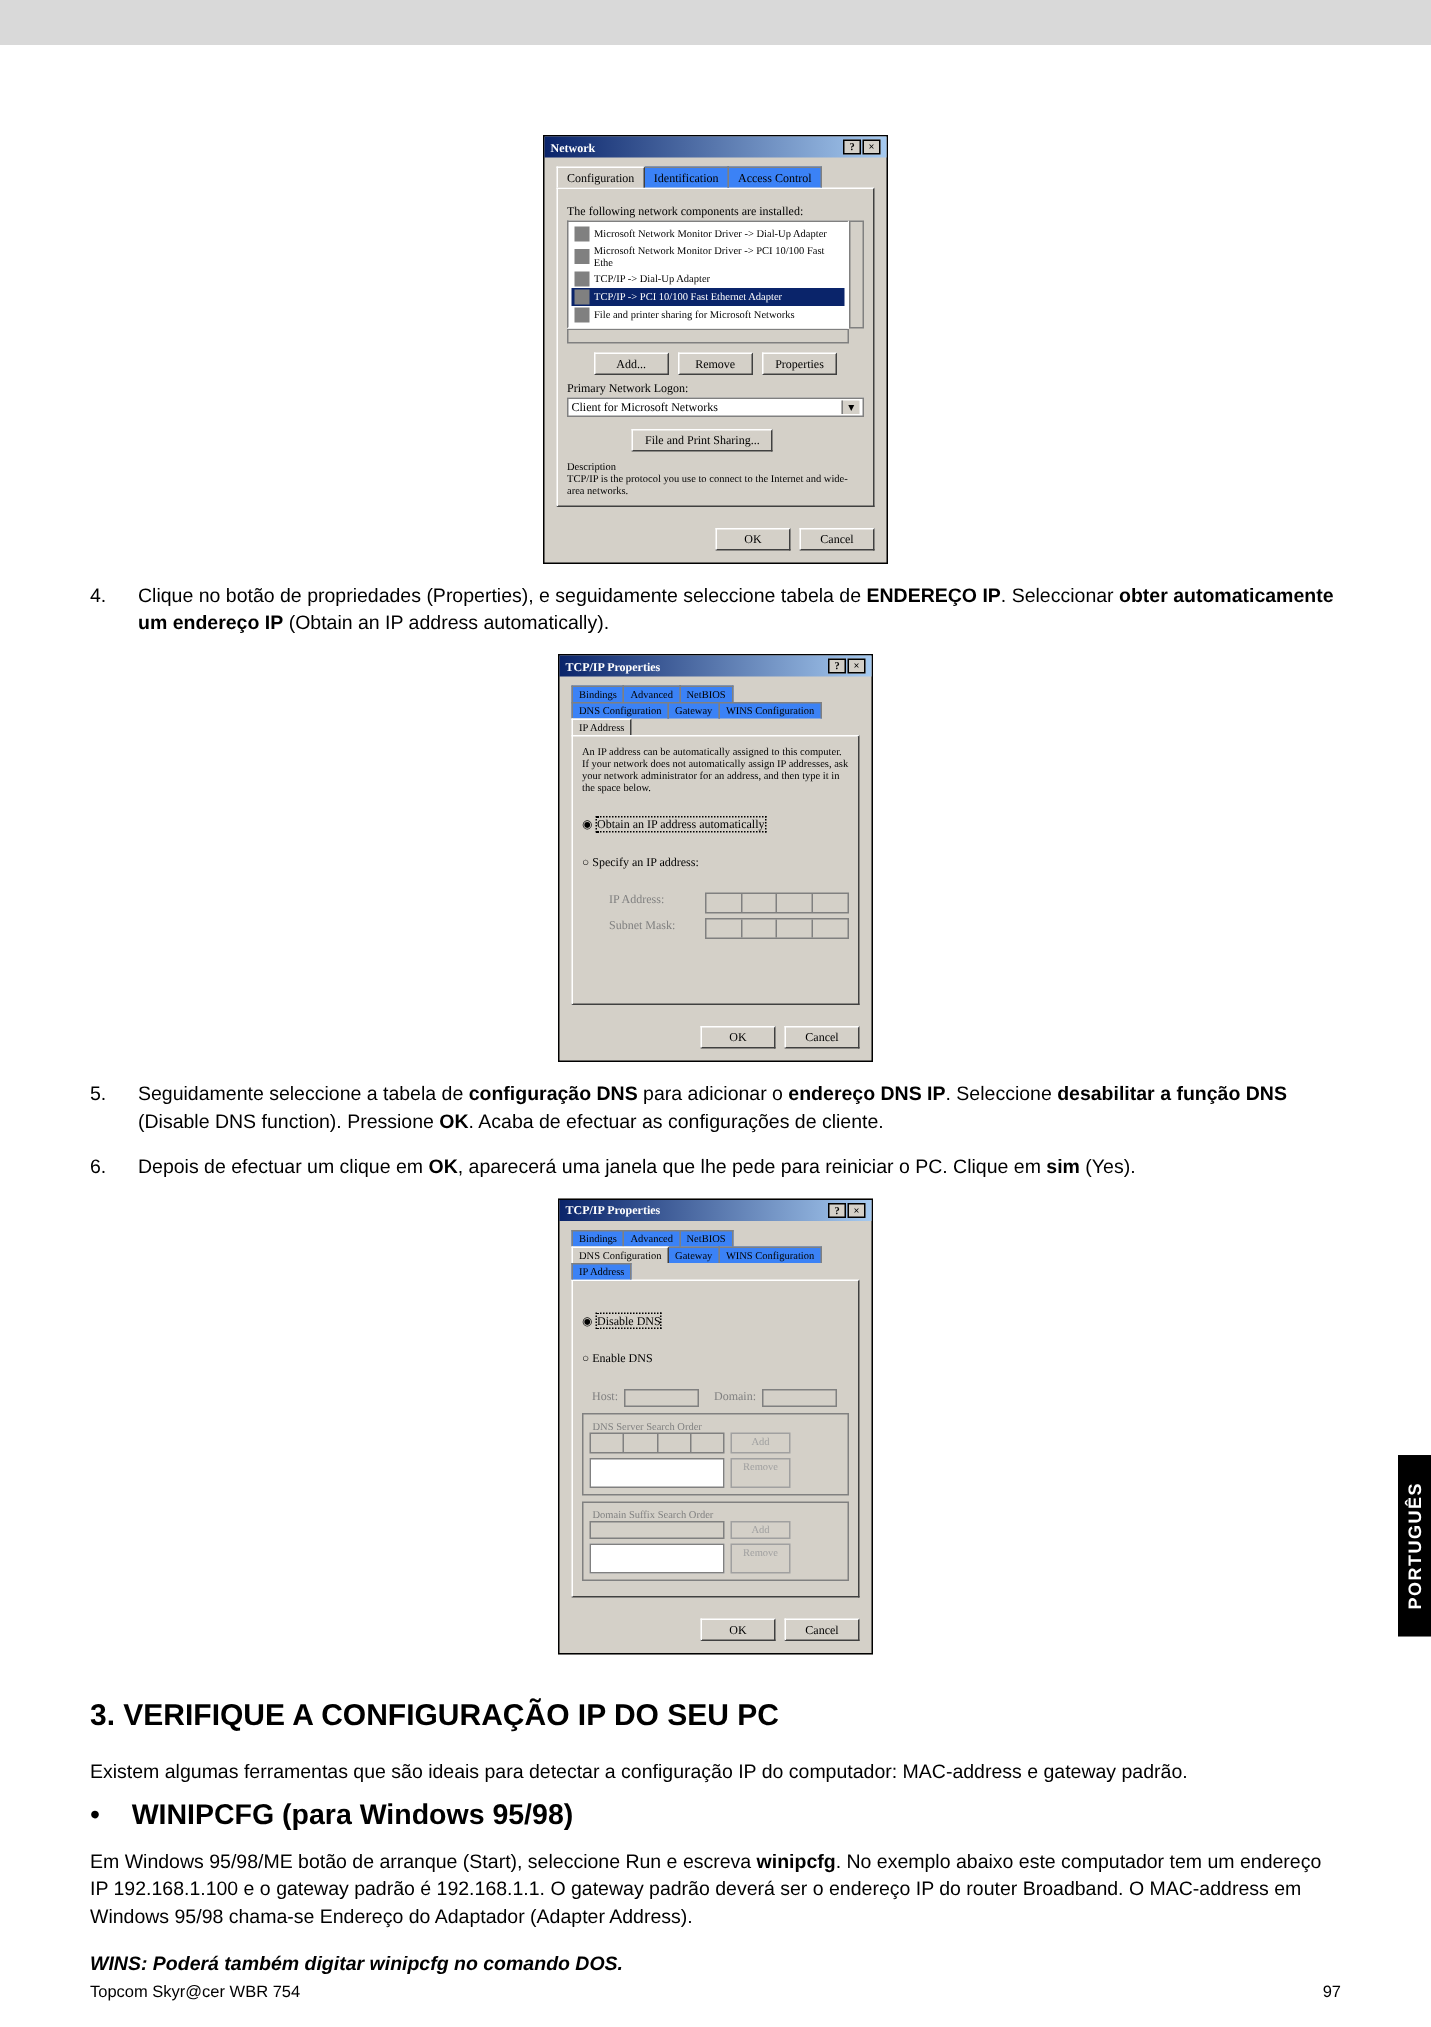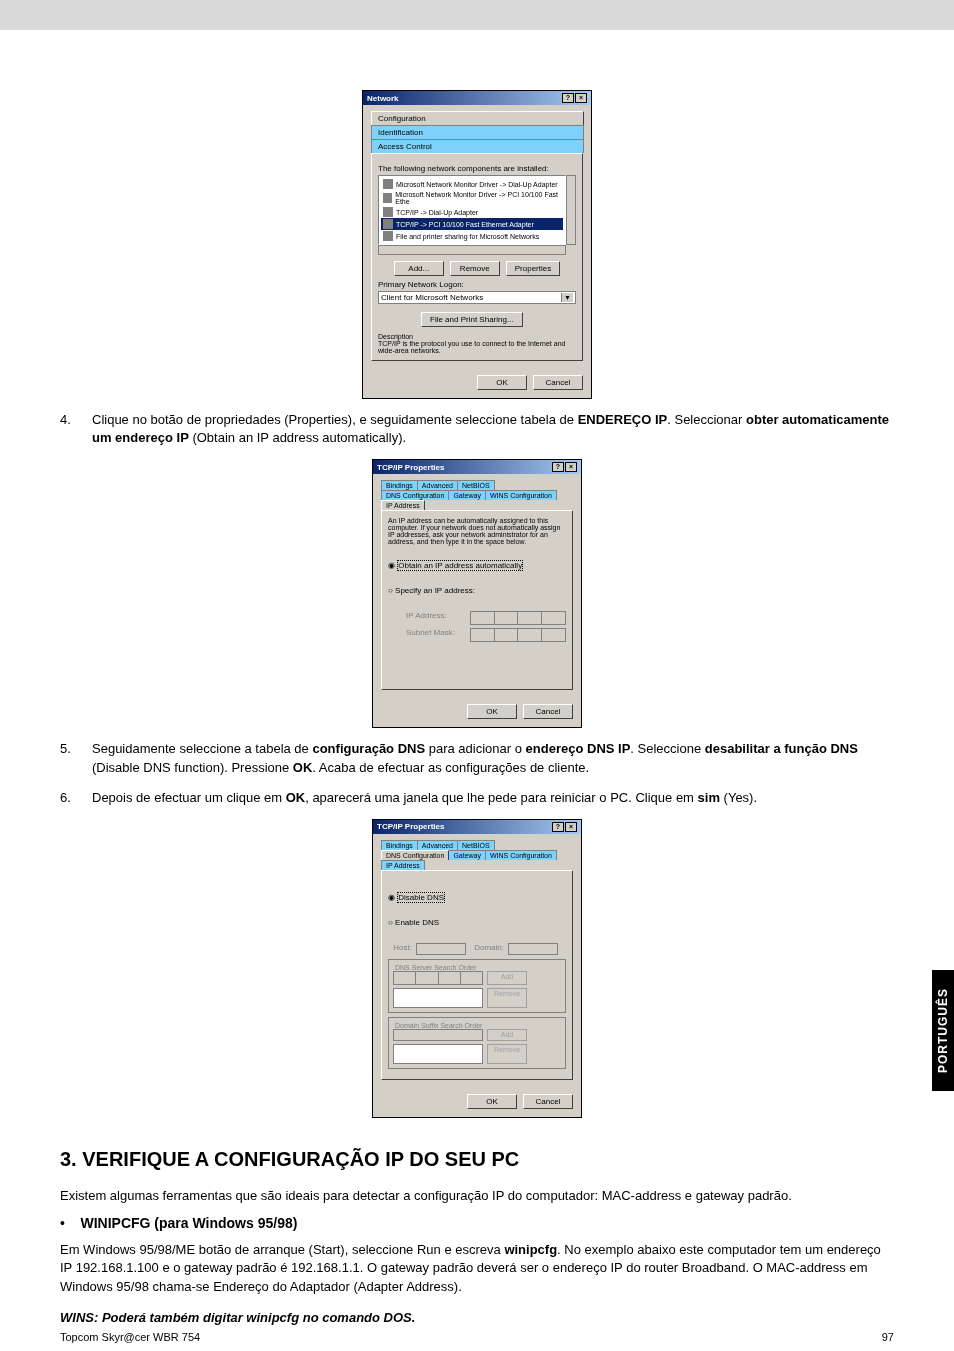--- a/index.html
+++ b/index.html
@@ -1,27 +1,27 @@
 <!DOCTYPE html>
 <html><head>
 <meta charset="utf-8">
 <style>
   * { box-sizing: border-box; margin: 0; padding: 0; }
   body { font-family: Arial, Helvetica, sans-serif; background: #fff; width: 954px; margin: 0 auto; position: relative; }
   .top-bar { background: #d9d9d9; height: 30px; width: 100%; }
   .page { padding: 60px 60px 20px 60px; }
   
   
-  .win-dialog { background: #d4d0c8; border: 1px solid #000; margin: 0 auto; font-family: Liberation Sans, sans-serif; font-size: 8px; color: #000; }
+  .win-dialog { background: #d4d0c8; border: 1px solid #000; margin: 0 auto; font-family: Liberation Serif, serif; font-size: 8px; color: #000; }
   .win-titlebar { background: linear-gradient(to right, #0a246a, #a6caf0); color: #fff; padding: 2px 4px; display: flex; justify-content: space-between; align-items: center; font-weight: bold; font-size: 8px; }
   .win-titlebar-btns { display: flex; gap: 1px; }
   .win-titlebar-btn { width: 12px; height: 10px; background: #d4d0c8; border: 1px solid #000; font-size: 7px; line-height: 8px; text-align: center; color: #000; }
   .win-body { padding: 6px 8px; }
-  .win-tabs { display: flex; flex-direction: column; }
-  .win-tab { border: 1px solid #808080; border-bottom: none; background: #7dd3fc; padding: 2px 6px; font-size: 8px; margin-right: -1px; }
+  .win-tabs { display: flex; }
+  .win-tab { border: 1px solid #808080; border-bottom: none; background: #3b82f6; padding: 2px 6px; font-size: 8px; margin-right: -1px; }
   .win-tab.active { background: #d4d0c8; position: relative; z-index: 2; border-color: #fff #404040 #d4d0c8 #fff; }
   .win-panel { border: 1px solid #808080; border-color: #fff #404040 #404040 #fff; padding: 6px; }
   .win-list { background: #fff; border: 1px solid #808080; border-color: #808080 #fff #fff #808080; padding: 2px; font-size: 7px; }
   .win-list-item { padding: 1px 2px; display: flex; align-items: center; gap: 3px; }
   .win-list-item.sel { background: #0a246a; color: #fff; }
   .win-icon { width: 10px; height: 10px; background: #808080; display: inline-block; }
   .win-btn { background: #d4d0c8; border: 1px solid; border-color: #fff #404040 #404040 #fff; padding: 2px 8px; font-size: 8px; min-width: 50px; text-align: center; }
   .win-btn-row { display: flex; gap: 6px; justify-content: center; margin-top: 6px; }
   .win-label { font-size: 8px; margin: 4px 0 2px; }
   .win-select { background: #fff; border: 1px solid #808080; padding: 1px 2px; font-size: 8px; width: 100%; display: flex; justify-content: space-between; }
@@ -39,21 +39,21 @@
   .win-groupbox-label { font-size: 7px; color: #808080; margin-top: -8px; background: #d4d0c8; display: inline-block; padding: 0 2px; }
   .win-input-text { background: #d4d0c8; border: 1px solid #808080; height: 12px; width: 80px; }
   .win-btn-disabled { background: #d4d0c8; border: 1px solid #a0a0a0; color: #a0a0a0; padding: 1px 6px; font-size: 7px; min-width: 40px; text-align: center; }
 
   
   .step { display: flex; margin: 12px 0; font-size: 13px; line-height: 1.4; }
   .step-num { width: 32px; flex-shrink: 0; }
   .step-text { flex: 1; }
   .heading { font-size: 20px; font-weight: bold; margin: 30px 0 16px; }
   .para { font-size: 13px; line-height: 1.4; margin: 10px 0; }
-  .bullet { font-size: 14px; margin: 2px 0 2px 0; }
+  .bullet { font-size: 19px; margin: 2px 0 2px 0; }
   .note { font-size: 13px; font-style: italic; font-weight: bold; margin-top: 14px; }
   .footer { display: flex; justify-content: space-between; font-size: 11px; margin-top: 6px; }
   .side-tab { position: absolute; right: 0; top: 970px; background: #000; color: #fff; font-weight: bold; font-size: 12px; padding: 18px 4px; writing-mode: vertical-rl; transform: rotate(180deg); letter-spacing: 1px; }
   .scroll-v { width: 10px; background: #d4d0c8; border: 1px solid #808080; }
   .scroll-h { height: 10px; background: #d4d0c8; border: 1px solid #808080; }
   .list-wrap { display: flex; }
   .dropdown-arrow { width: 12px; background: #d4d0c8; border-left: 1px solid #808080; text-align: center; font-size: 8px; }
 </style>
 </head>
 <body>

